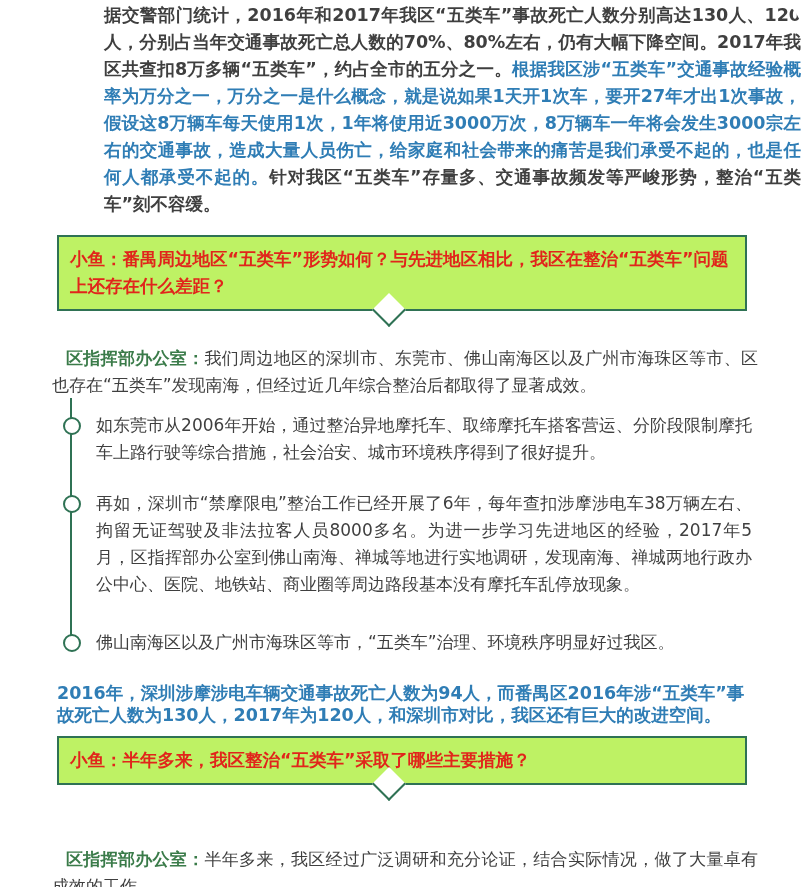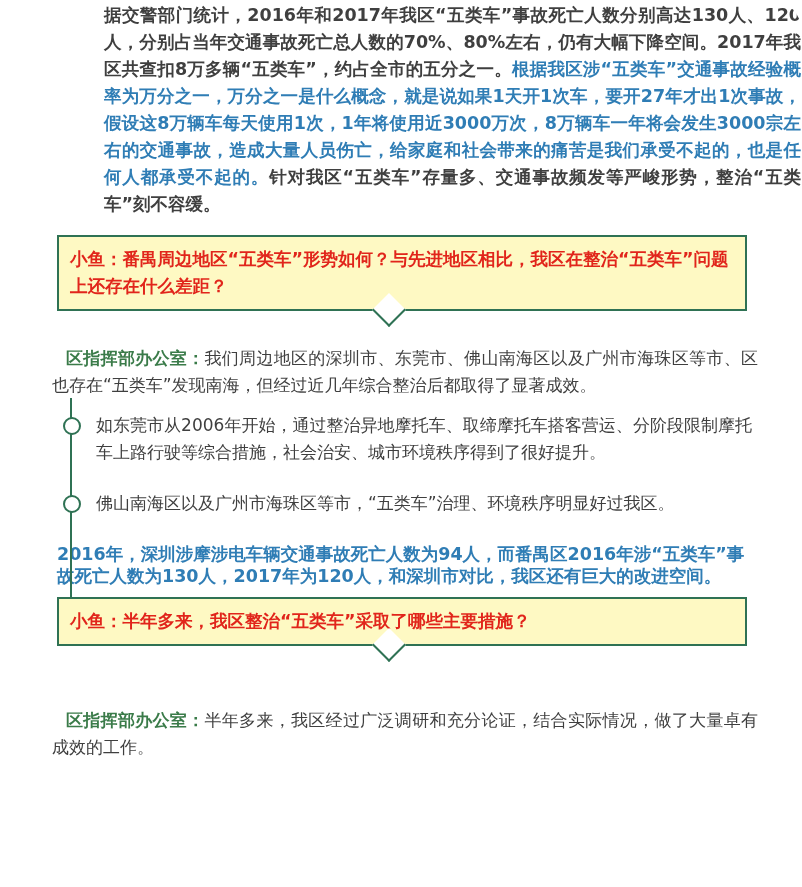--- a/index.html
+++ b/index.html
@@ -12,21 +12,21 @@
   .intro {
     margin:0; padding:2px 0 0 104px; width:697px;
     font-size:17.5px; line-height:27px; font-weight:bold;
     text-align:justify; color:#3f3f3f;
   }
   .blue-text { color:#2f7db5; }
   
   .qbox {
     box-sizing:border-box; position:relative;
     margin:17px 0 0 57px; width:690px;
-    border:2px solid #2f7254; background:#fef9c3;
+    border:2px solid #2f7254; background:#bef264;
     padding:9px 11px; font-size:17.5px; line-height:27px;
     font-weight:bold; color:#e1251b;
   }
   .qbox2 { margin-top:10px; }
   .tail {
     position:absolute; left:318px; bottom:-13px;
     width:22px; height:22px; background:#ffffff;
     border-right:2px solid #2f7254; border-bottom:2px solid #2f7254;
     transform:rotate(45deg);
   }
@@ -71,20 +71,24 @@
   </div>
 
   <p class="answer"><span class="a-label">区指挥部办公室：</span><span>我们周边地区的深圳市、东莞市、佛山南海区以及广州市海珠区等市、区也存在“五类车”发现南海，但经过近几年综合整治后都取得了显著成效。</span></p>
 
   <div class="timeline">
     <div class="t-line"></div>
     <div class="t-item t-item-1">
       <span class="t-dot"></span>
       <p class="t-text">如东莞市从2006年开始，通过整治异地摩托车、取缔摩托车搭客营运、分阶段限制摩托车上路行驶等综合措施，社会治安、城市环境秩序得到了很好提升。</p>
     </div>
+    <div class="t-item t-item-2">
+      <span class="t-dot"></span>
+      <p class="t-text">再如，深圳市“禁摩限电”整治工作已经开展了6年，每年查扣涉摩涉电车38万辆左右、拘留无证驾驶及非法拉客人员8000多名。为进一步学习先进地区的经验，2017年5月，区指挥部办公室到佛山南海、禅城等地进行实地调研，发现南海、禅城两地行政办公中心、医院、地铁站、商业圈等周边路段基本没有摩托车乱停放现象。</p>
+    </div>
     <div class="t-item">
       <span class="t-dot"></span>
       <p class="t-text">佛山南海区以及广州市海珠区等市，“五类车”治理、环境秩序明显好过我区。</p>
     </div>
   </div>
 
   <p class="comparison">2016年，深圳涉摩涉电车辆交通事故死亡人数为94人，而番禺区2016年涉“五类车”事故死亡人数为130人，2017年为120人，和深圳市对比，我区还有巨大的改进空间。</p>
 
   <div class="qbox qbox2">
     <span>小鱼：</span><span>半年多来，我区整治“五类车”采取了哪些主要措施？</span>

